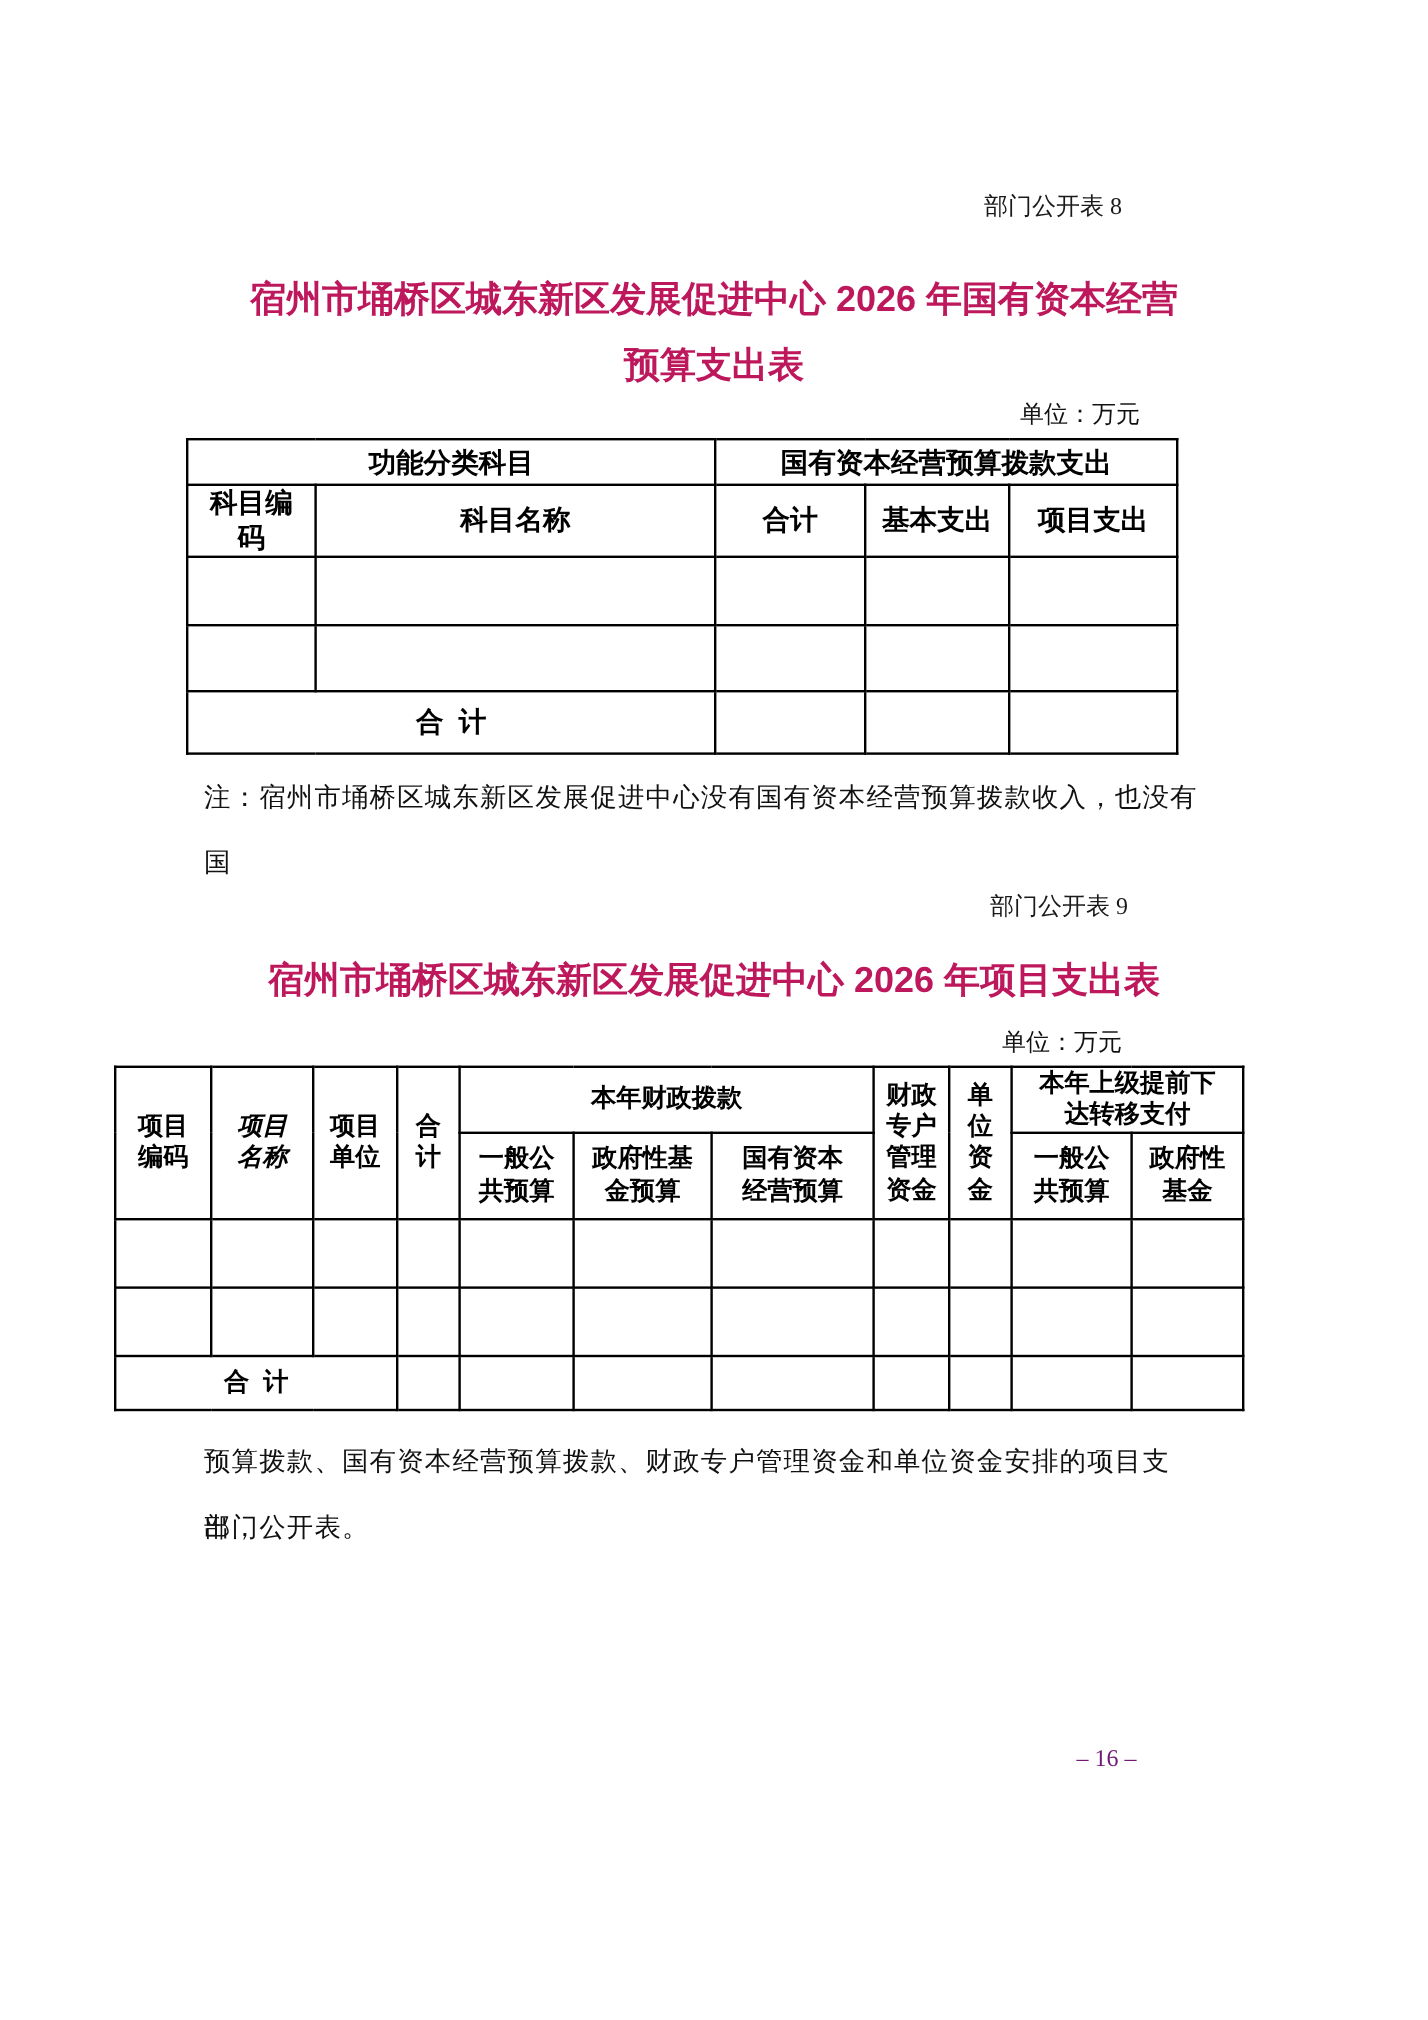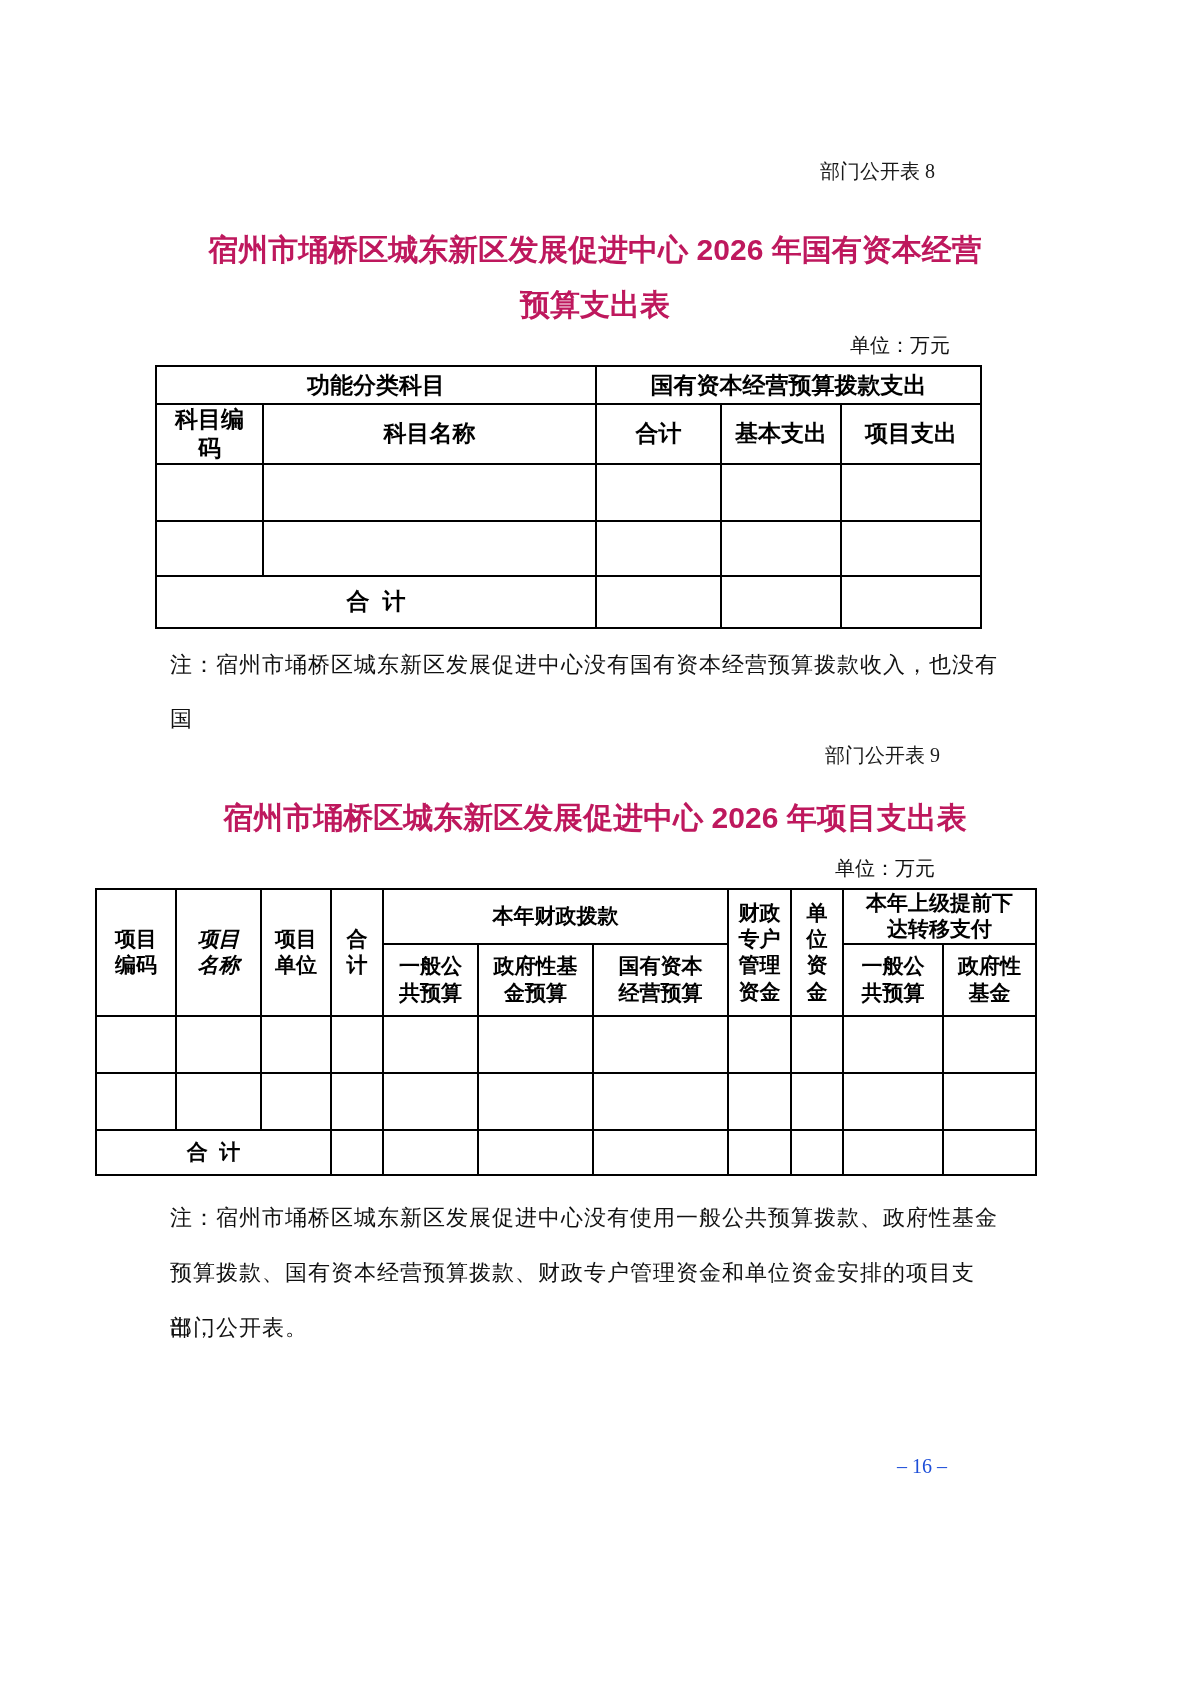--- a/index.html
+++ b/index.html
@@ -79,21 +79,21 @@
     font-family:"Liberation Serif", serif;
     letter-spacing:1px;
   }
   .note1 { position:absolute; left:170px; top:638px; width:830px; }
   .note1 .note-line { height:54px; line-height:54px; }
   .note2 { position:absolute; left:170px; top:1190px; width:830px; }
   .note2 .note-line { height:55px; line-height:55px; }
   .page-number {
     position:absolute;
     font-size:20px;
-    color:#1d4ed8;
+    color:#701a75;
   }
 </style>
 </head>
 <body>
 
 <div class="page">
 
   <div class="doc-label" style="top:158px; right:255px;">部门公开表 8</div>
 
   <div class="title-block" style="top:222px;">
@@ -224,20 +224,19 @@
       <td></td>
       <td></td>
       <td></td>
       <td></td>
       <td></td>
     </tr>
   </tbody>
     </table>
 
   <div class="note2">
-    <div class="note-line">注：宿州市埇桥区城东新区发展促进中心没有使用一般公共预算拨款、政府性基金</div>
     <div class="note-line">预算拨款、国有资本经营预算拨款、财政专户管理资金和单位资金安排的项目支出，</div>
     <div class="note-line">部门公开表。</div>
   </div>
 
   <div class="page-number" style="top:1455px; right:243px;">– 16 –</div>
 
 </div>
 
 </body></html>

